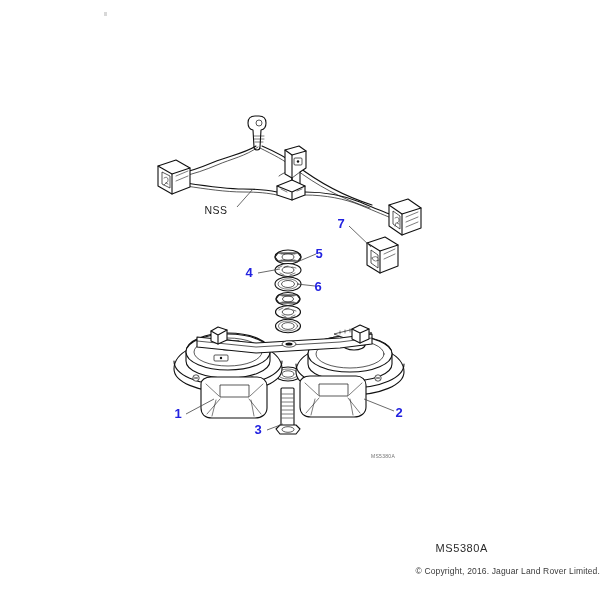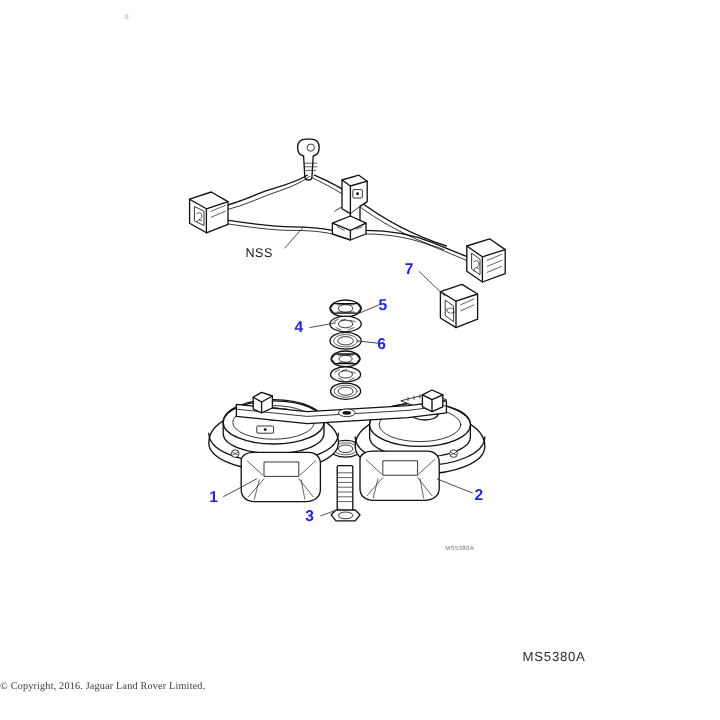--- a/index.html
+++ b/index.html
@@ -55,25 +55,24 @@
     font-size: 11px;
     color: #2b2b2b;
     letter-spacing: 0.6px;
     white-space: nowrap;
   }
   .footer-copyright {
     position: absolute;
     left: 0;
     right: 0;
     top: 566px;
-    text-align: left;
+    text-align: right;
     font-size: 8.5px;
     color: #3a3a3a;
     letter-spacing: 0.15px;
-    font-family: Liberation Serif, serif;
   }
   .speck {
     position: absolute;
     left: 104px;
     top: 12px;
     width: 3px;
     height: 4px;
     background: #d8d8d8;
   }
   

